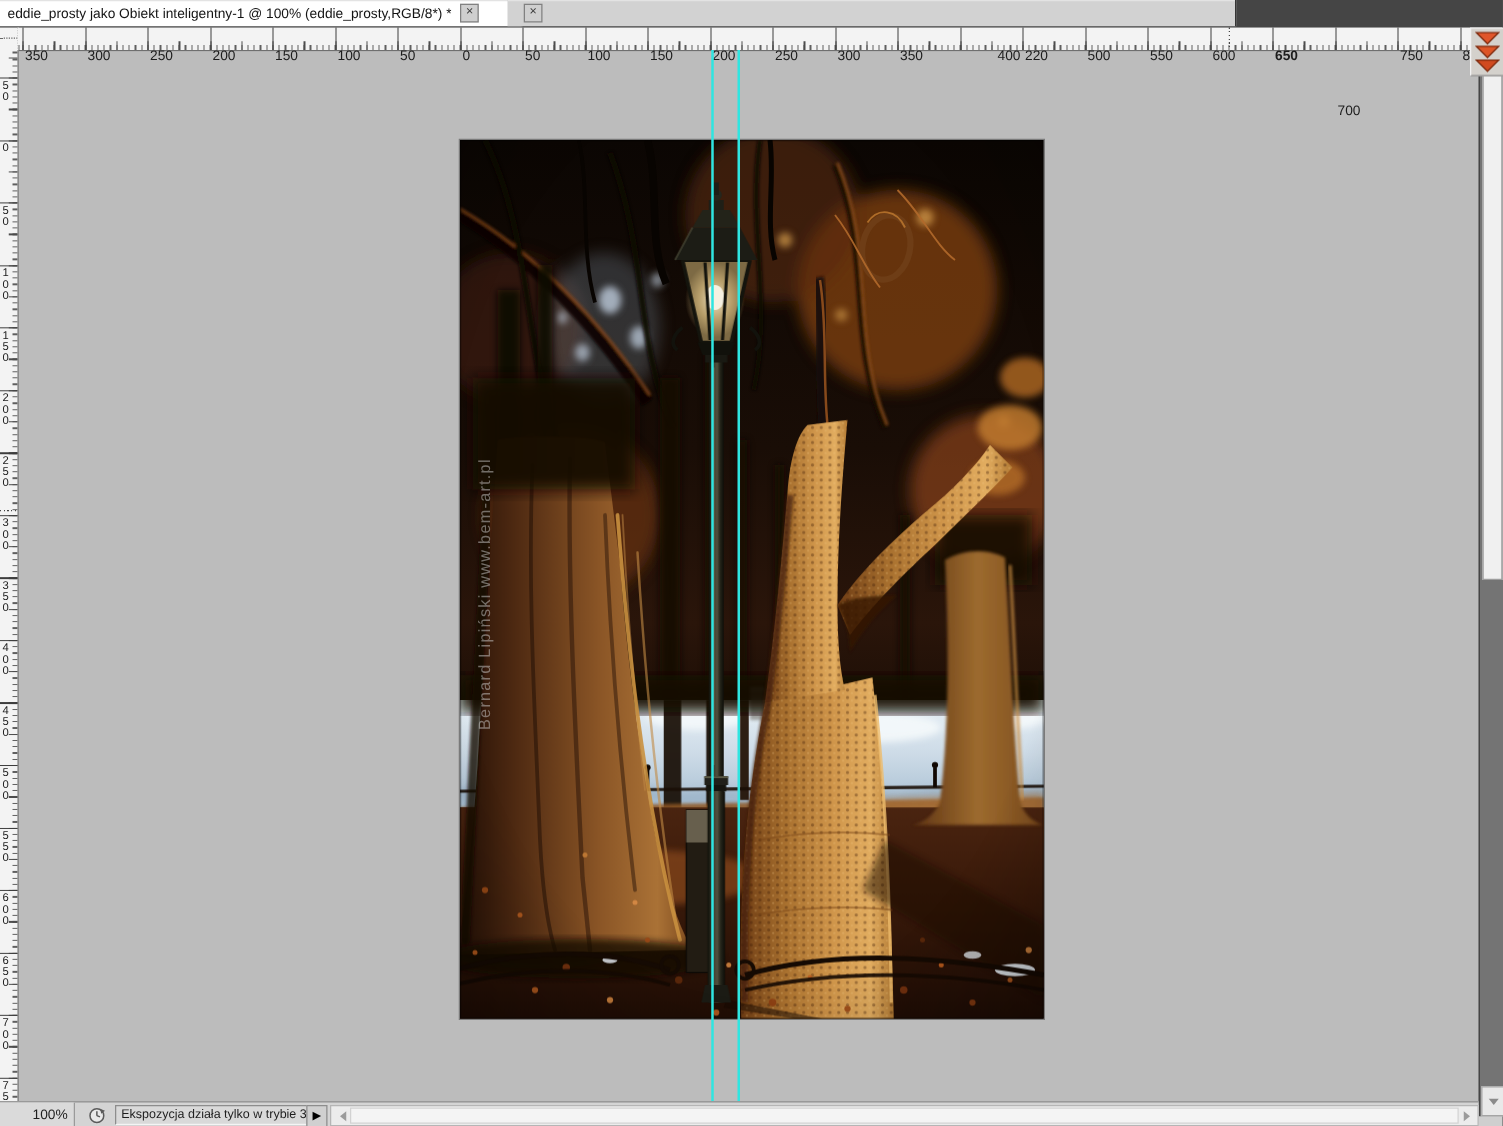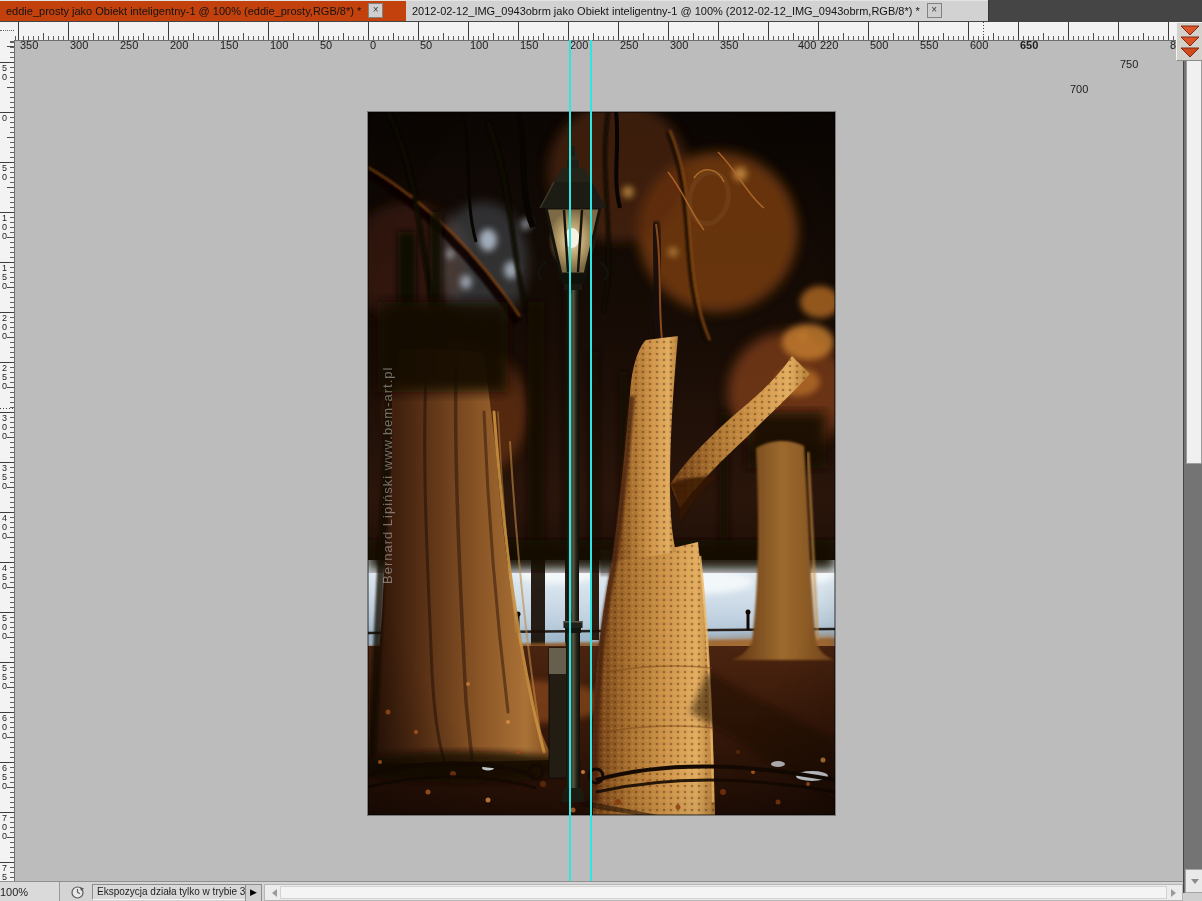--- a/index.html
+++ b/index.html
@@ -5,21 +5,21 @@
   html,body{margin:0;padding:0;background:#2e2e2e;}
   #app{position:relative;width:1202px;height:901px;background:#454545;overflow:hidden;
        font-family:"Liberation Sans",sans-serif;-webkit-font-smoothing:antialiased;}
 
   
   .tabbar{position:absolute;left:0;top:0;width:1202px;height:22px;background:#454545;border-bottom:1px solid #2a2a2a;}
   .tab{position:absolute;top:0;height:21px;display:flex;align-items:center;padding:0 6px;
        font-size:11px;color:#141414;white-space:nowrap;overflow:hidden;
        border-right:1px solid #353535;box-shadow:inset 0 1px 0 #e3e3e3;}
   .tab .tlabel{overflow:hidden;}
-  .tab-1{left:0;width:405px;background:#c2410c;}
+  .tab-1{left:0;width:405px;background:#ffffff;}
   .tab-2{left:406px;width:570px;background:#d2d2d2;}
   .closebox{flex:none;width:13px;height:13px;margin-left:7px;background:#cfcfcf;
             border:1px solid #818181;color:#3c3c3c;font-size:10px;line-height:11px;text-align:center;cursor:default;}
 
   
   .ruler-corner{position:absolute;left:0;top:22px;width:14px;height:18px;background:#f3f3f3;
             border-right:1px dotted #666;border-bottom:1px solid #8a8a8a;}
   .ruler-corner:after{content:"";position:absolute;left:0;right:0;top:8px;border-top:1px dotted #666;}
   .h-ruler{position:absolute;left:14px;top:22px;width:1188px;height:18px;background-color:#f3f3f3;
     background-image:
@@ -61,21 +61,21 @@
   .v-thumb{position:absolute;left:2px;top:5px;width:14px;height:417px;background:#f0f0f0;border:1px solid #9d9d9d;}
   .v-downbtn{position:absolute;left:1px;bottom:0;width:17px;height:22px;background:#e9e9e9;border:1px solid #a5a5a5;
              display:flex;align-items:center;justify-content:center;}
   .tri-down{width:0;height:0;border:4px solid transparent;border-top:5px solid #8b8b8b;margin-top:4px;}
   .br-corner{position:absolute;left:1183px;top:893px;width:19px;height:8px;background:#cfcfcf;z-index:5;}
 
   
   .statusbar{position:absolute;left:0;top:881px;width:1183px;height:20px;background:#d4d4d4;
              border-top:1px solid #909090;z-index:5;font-size:11px;color:#1e1e1e;}
   .zoomfield{position:absolute;left:0;top:0;width:60px;height:20px;background:#dadada;
-             border-right:1px solid #9a9a9a;display:flex;align-items:center;padding-left:0;box-sizing:border-box;}
+             border-right:1px solid #9a9a9a;display:flex;align-items:center;padding-left:26px;box-sizing:border-box;}
   .clockwrap{position:absolute;left:70px;top:3px;width:15px;height:15px;}
   .msgbox{position:absolute;left:92px;top:2px;width:150px;height:14px;background:#d9d9d9;
           border:1px solid;border-color:#8d8d8d #f4f4f4 #f4f4f4 #8d8d8d;
           font-size:10px;line-height:14px;padding:0 4px;white-space:nowrap;overflow:hidden;}
   .flyout-btn{position:absolute;left:245px;top:2px;width:15px;height:16px;background:#d0d0d0;
           border:1px solid #8d8d8d;font-size:9px;line-height:15px;text-align:center;color:#000;}
   .h-scroll{position:absolute;left:264px;top:2px;width:919px;height:17px;background:#ececec;
             border:1px solid #b5b5b5;box-sizing:border-box;}
   .h-thumb{position:absolute;left:15px;top:1px;bottom:1px;right:15px;background:#f4f4f4;border:1px solid #d2d2d2;}
   .h-larrow,.h-rarrow{position:absolute;top:0;width:14px;height:100%;display:flex;align-items:center;justify-content:center;}
@@ -87,21 +87,20 @@
 <body>
 
 <div id="app">
 
   <div class="tabbar">
     <div class="tab tab-1">
       <span class="tlabel">eddie_prosty jako Obiekt inteligentny-1 @ 100% (eddie_prosty,RGB/8*) *</span>
       <span class="closebox">×</span>
     </div>
     <div class="tab tab-2">
-      <span class="tlabel">2012-02-12_IMG_0943obrm jako Obiekt inteligentny-1 @ 100% (2012-02-12_IMG_0943obrm,RGB/8*) *</span>
       <span class="closebox">×</span>
     </div>
   </div>
 
   <div class="ruler-corner"></div>
   <div class="h-ruler">
       <span class="lbl" style="left: 6px;">350</span>
       <span class="lbl" style="left: 56px;">300</span>
       <span class="lbl" style="left: 106px;">250</span>
       <span class="lbl" style="left: 156px;">200</span>
@@ -116,21 +115,21 @@
       <span class="lbl" style="left: 606px;">250</span>
       <span class="lbl" style="left: 656px;">300</span>
       <span class="lbl" style="left: 706px;">350</span>
       <span class="lbl" style="left: 756px; margin-left: 28px;">400</span>
       <span class="lbl" style="left: 806px;">220</span>
       <span class="lbl" style="left: 856px;">500</span>
       <span class="lbl" style="left: 906px;">550</span>
       <span class="lbl" style="left: 956px;">600</span>
       <span class="lbl" style="left: 1006px; font-weight: bold;">650</span>
       <span class="lbl" style="left: 1056px; margin-top: 44px;">700</span>
-      <span class="lbl" style="left: 1106px; margin-top: 19px;">750</span>
+      <span class="lbl" style="left: 1106px;">750</span>
       <span class="lbl" style="left: 1156px;">800</span>
       <div class="hmarker" style="left: 969px;"></div>
     </div>
   <div class="v-ruler">
       <span class="lbl" style="top: 24px;">5
 0</span>
       <span class="lbl" style="top: 74px;">0</span>
       <span class="lbl" style="top: 124px;">5
 0</span>
       <span class="lbl" style="top: 174px;">1

